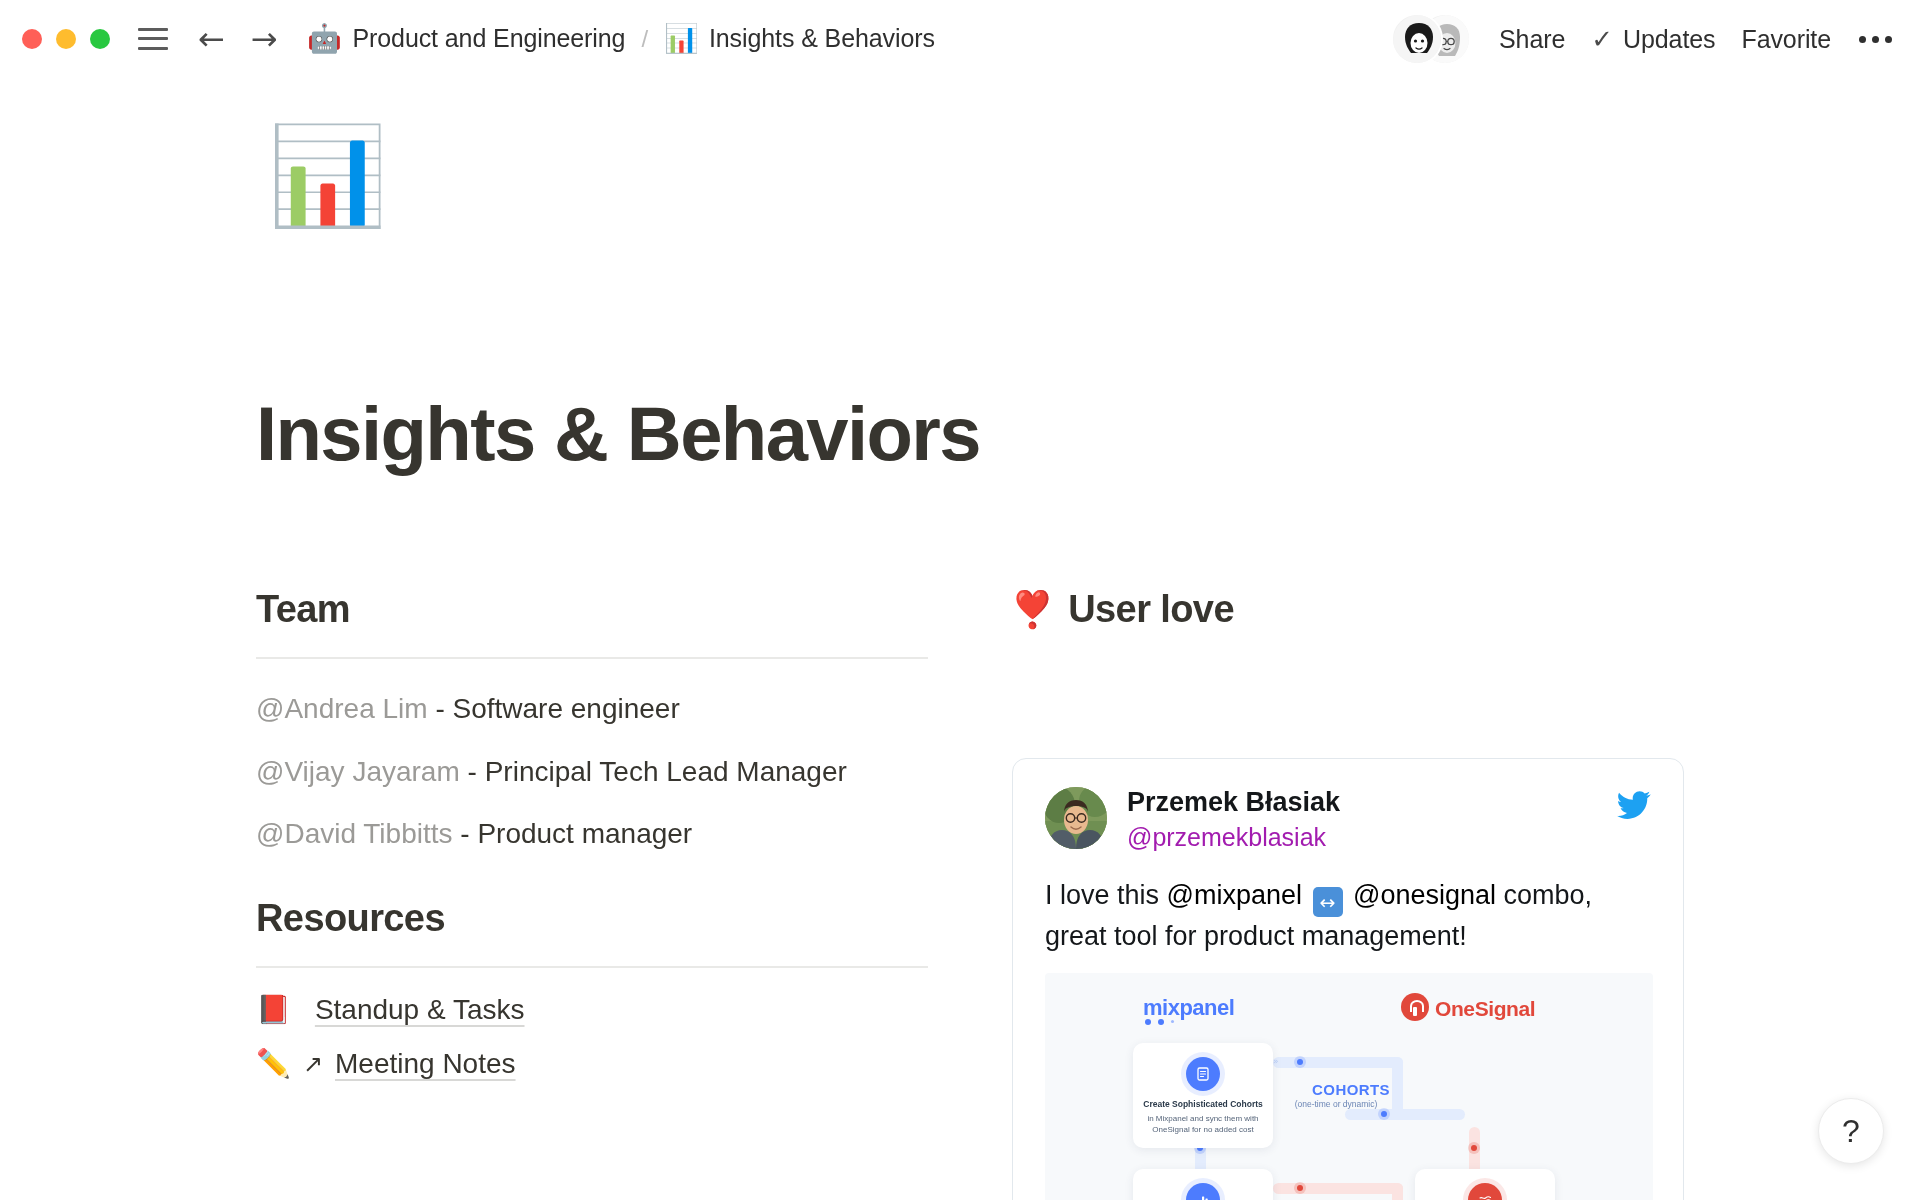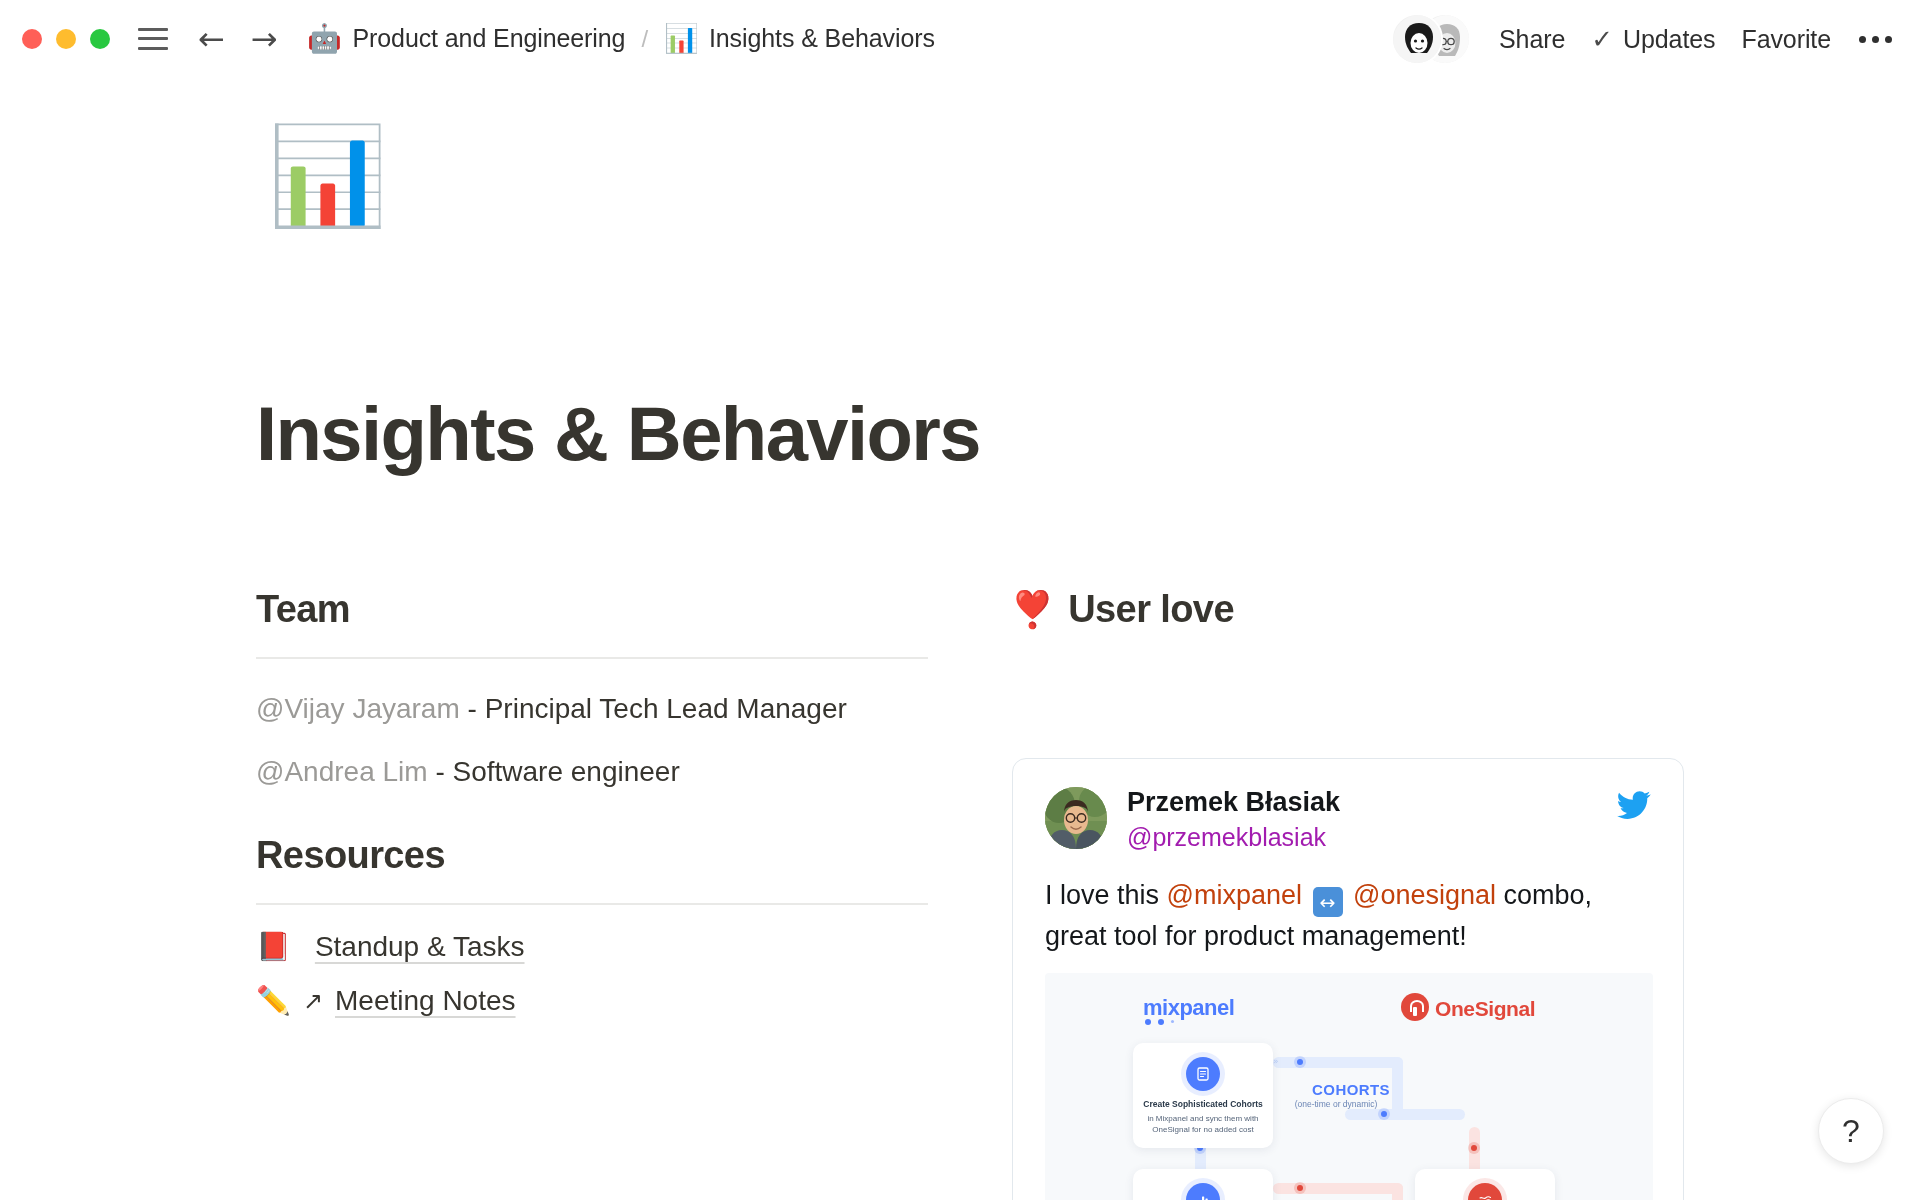--- a/index.html
+++ b/index.html
@@ -93,21 +93,21 @@
     border: 1px solid #e2e8ed; border-radius: 14px;
     background: #fff; overflow: hidden; padding: 28px 32px 0 32px;
   }
   .tweet-head { display: flex; align-items: flex-start; gap: 20px; position: relative; }
   .tweet-av { width: 62px; height: 62px; border-radius: 50%; overflow: hidden; flex: 0 0 auto; background:#8aa06b; }
   .tweet-name { font-size: 27px; font-weight: bold; color: #14171a; line-height: 1.15; }
   .tweet-handle { font-size: 25px; color: #a21caf; line-height: 1.3; margin-top: 3px; }
   .tw-bird { position: absolute; right: 0; top: 4px; }
 
   .tweet-text { margin-top: 22px; font-size: 27px; line-height: 1.42; color: #14171a; }
-  .tw-link { color: #c2410c; }
+  .tw-link { color: #000000; }
   .tw-emoji-badge {
     display: inline-block; vertical-align: -5px; width: 30px; height: 30px;
     background: #4a90d9; border-radius: 5px; color: #fff; font-size: 19px;
     text-align: center; line-height: 30px; font-family: "DejaVu Sans", sans-serif;
     margin: 0 3px;
   }
 
   .tweet-media { margin-top: 18px; width: 608px; background: #f7f9fb;
                  border-radius: 4px; overflow: hidden; position: relative; height: 300px; }
 
@@ -245,24 +245,27 @@
 
   <div class="col-left">
 
     <div class="section-head">
       <span>Team</span>
     </div>
     <div class="divider"></div>
 
     <div class="team-list">
       <div class="team-line">
+        <span class="mention">@Andrea Lim</span><span> - </span><span>Software engineer</span>
+      </div>
+      <div class="team-line">
         <span class="mention">@Vijay Jayaram</span><span> - </span><span>Principal Tech Lead Manager</span>
       </div>
       <div class="team-line">
-        <span class="mention">@Andrea Lim</span><span> - </span><span>Software engineer</span>
+        <span class="mention">@David Tibbitts</span><span> - </span><span>Product manager</span>
       </div>
     </div>
 
     <div class="section-head" style="margin-top:42px">
       <span>Resources</span>
     </div>
     <div class="divider"></div>
 
     <div class="res-list">
       <div class="res-item">

